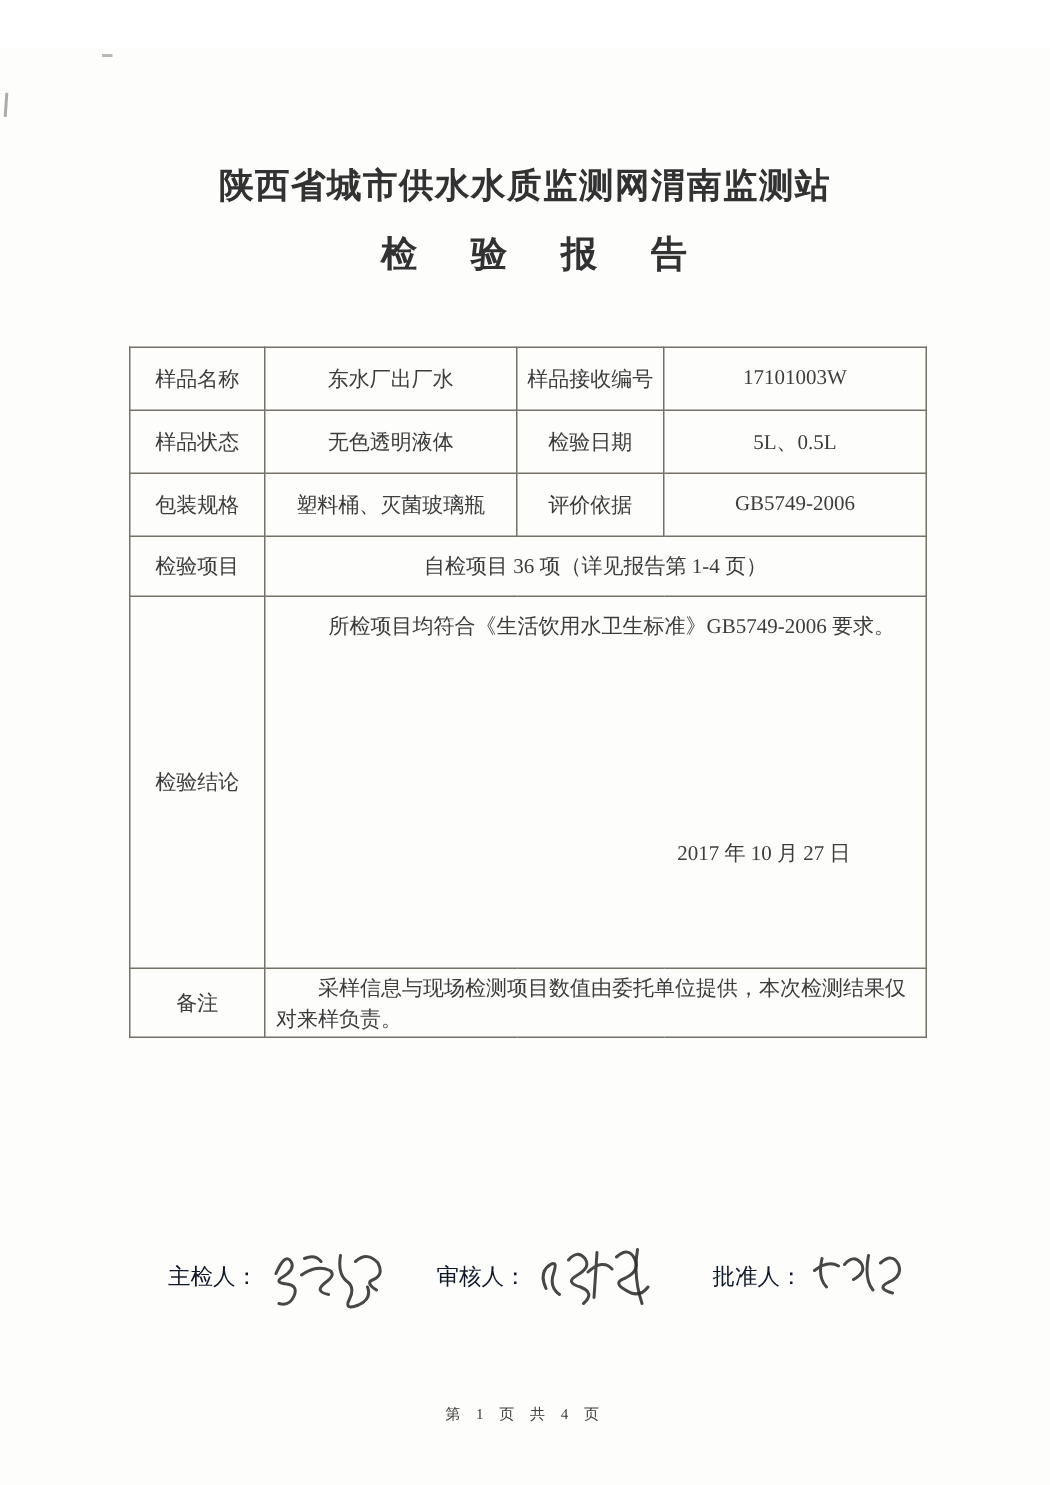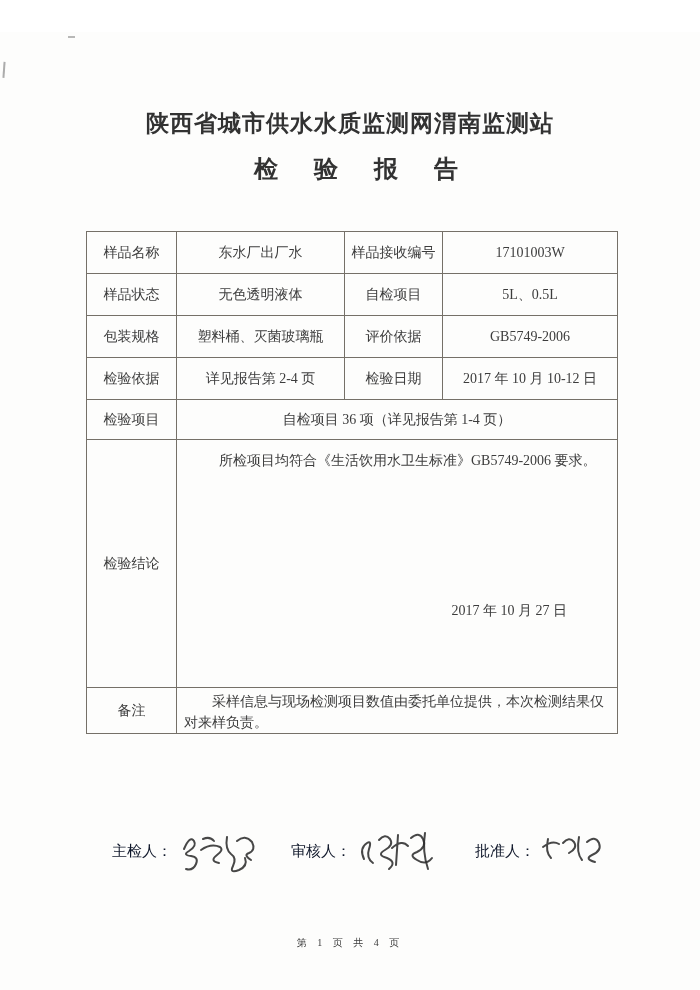--- a/index.html
+++ b/index.html
@@ -177,34 +177,28 @@
     <tbody>
       <tr class="row-std">
         <th>样品名称</th>
         <td>东水厂出厂水</td>
         <th>样品接收编号</th>
         <td>17101003W</td>
       </tr>
       <tr class="row-std">
         <th>样品状态</th>
         <td>无色透明液体</td>
-        <th>自检项目</th>
+        <th>检验日期</th>
         <td>5L、0.5L</td>
       </tr>
       <tr class="row-std">
         <th>包装规格</th>
         <td>塑料桶、灭菌玻璃瓶</td>
         <th>评价依据</th>
         <td>GB5749-2006</td>
-      </tr>
-      <tr class="row-std">
-        <th>检验依据</th>
-        <td>详见报告第 2-4 页</td>
-        <th>检验日期</th>
-        <td>2017 年 10 月 10-12 日</td>
       </tr>
       <tr class="row-items">
         <th>检验项目</th>
         <td colspan="3">自检项目 36 项（详见报告第 1-4 页）</td>
       </tr>
       <tr class="row-conclusion">
         <th>检验结论</th>
         <td colspan="3" class="conclusion-cell">
           <span class="conclusion-text">所检项目均符合《生活饮用水卫生标准》GB5749-2006 要求。</span>
           <span class="conclusion-date">2017 年 10 月 27 日</span>

